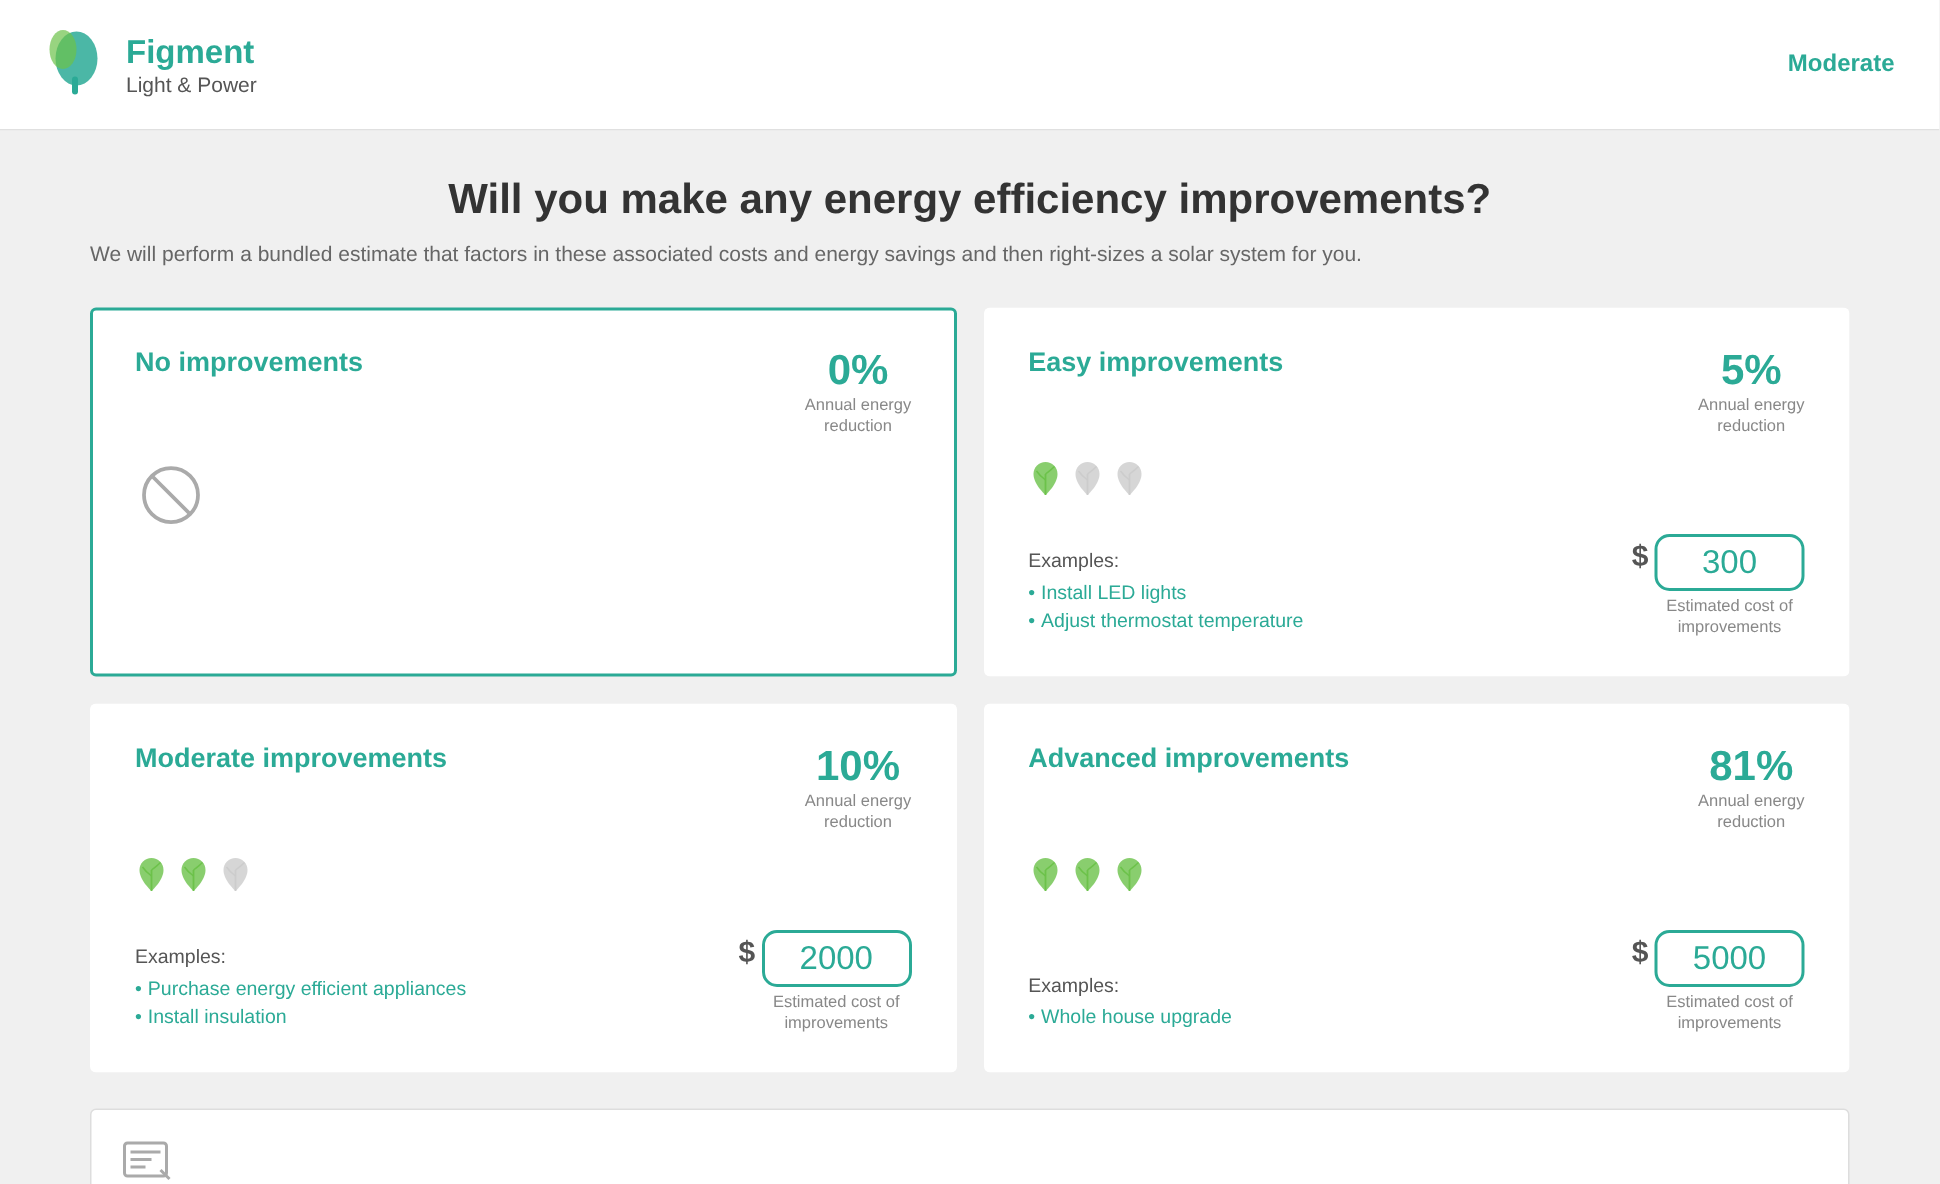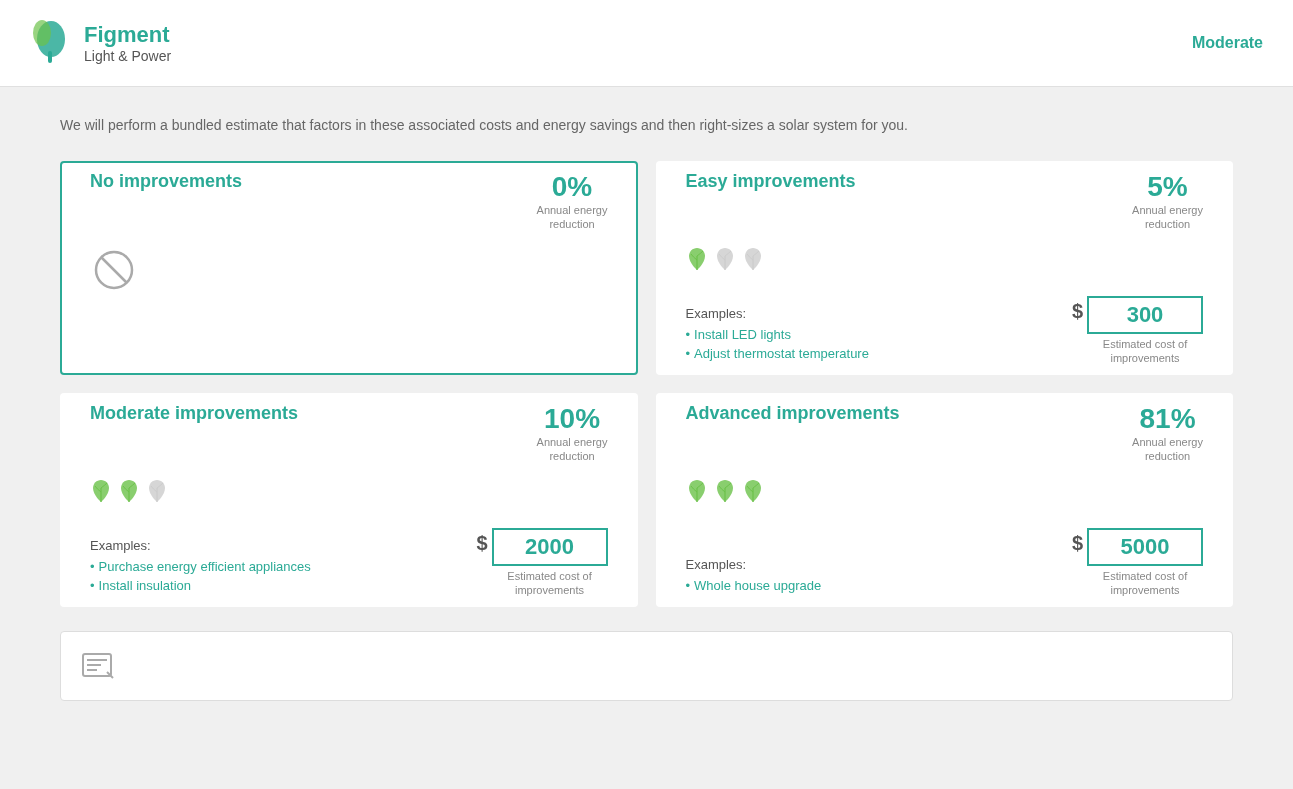--- a/index.html
+++ b/index.html
@@ -71,21 +71,21 @@
     .cards-grid {
       display: grid;
       grid-template-columns: 1fr 1fr;
       gap: 18px;
       margin-bottom: 24px;
     }
 
     .card {
       background: #fff;
       border-radius: 4px;
-      padding: 8px 28px;
+      padding: 24px 28px;
       border: 2px solid transparent;
       cursor: pointer;
       position: relative;
     }
     .card.selected {
       border: 2px solid #2baa96;
     }
 
     .card-header {
       display: flex;
@@ -154,26 +154,26 @@
       color: #555;
       margin-top: 4px;
     }
     .cost-input-wrapper {
       display: flex;
       flex-direction: column;
       align-items: center;
     }
     .cost-input {
       border: 2px solid #2baa96;
-      border-radius: 0;
+      border-radius: 10px;
       font-size: 22px;
-      font-weight: 700;
+      font-weight: 400;
       color: #2baa96;
       text-align: center;
-      width: 116px;
+      width: 100px;
       padding: 4px 6px;
       outline: none;
     }
     .cost-input-label {
       font-size: 11px;
       color: #888;
       text-align: center;
       line-height: 1.3;
       margin-top: 3px;
     }
@@ -222,20 +222,21 @@
     </svg>
     <div class="logo-text">
       <span class="brand-name">Figment</span>
       <span class="brand-sub">Light &amp; Power</span>
     </div>
   </div>
   <a class="feedback-link">Moderate</a>
 </header>
 
 <main class="main">
+  <h1 class="page-title">Will you make any energy efficiency improvements?</h1>
   <p class="page-subtitle">We will perform a bundled estimate that factors in these associated costs and energy savings and then right-sizes a solar system for you.</p>
 
   <div class="cards-grid" id="cards-grid">
 
   <div class="card selected">
     <div class="card-header">
       <span class="card-title">No improvements</span>
       <div class="card-pct-block">
         <span class="card-pct">0%</span>
         <span class="card-pct-label">Annual energy<br>reduction</span>

